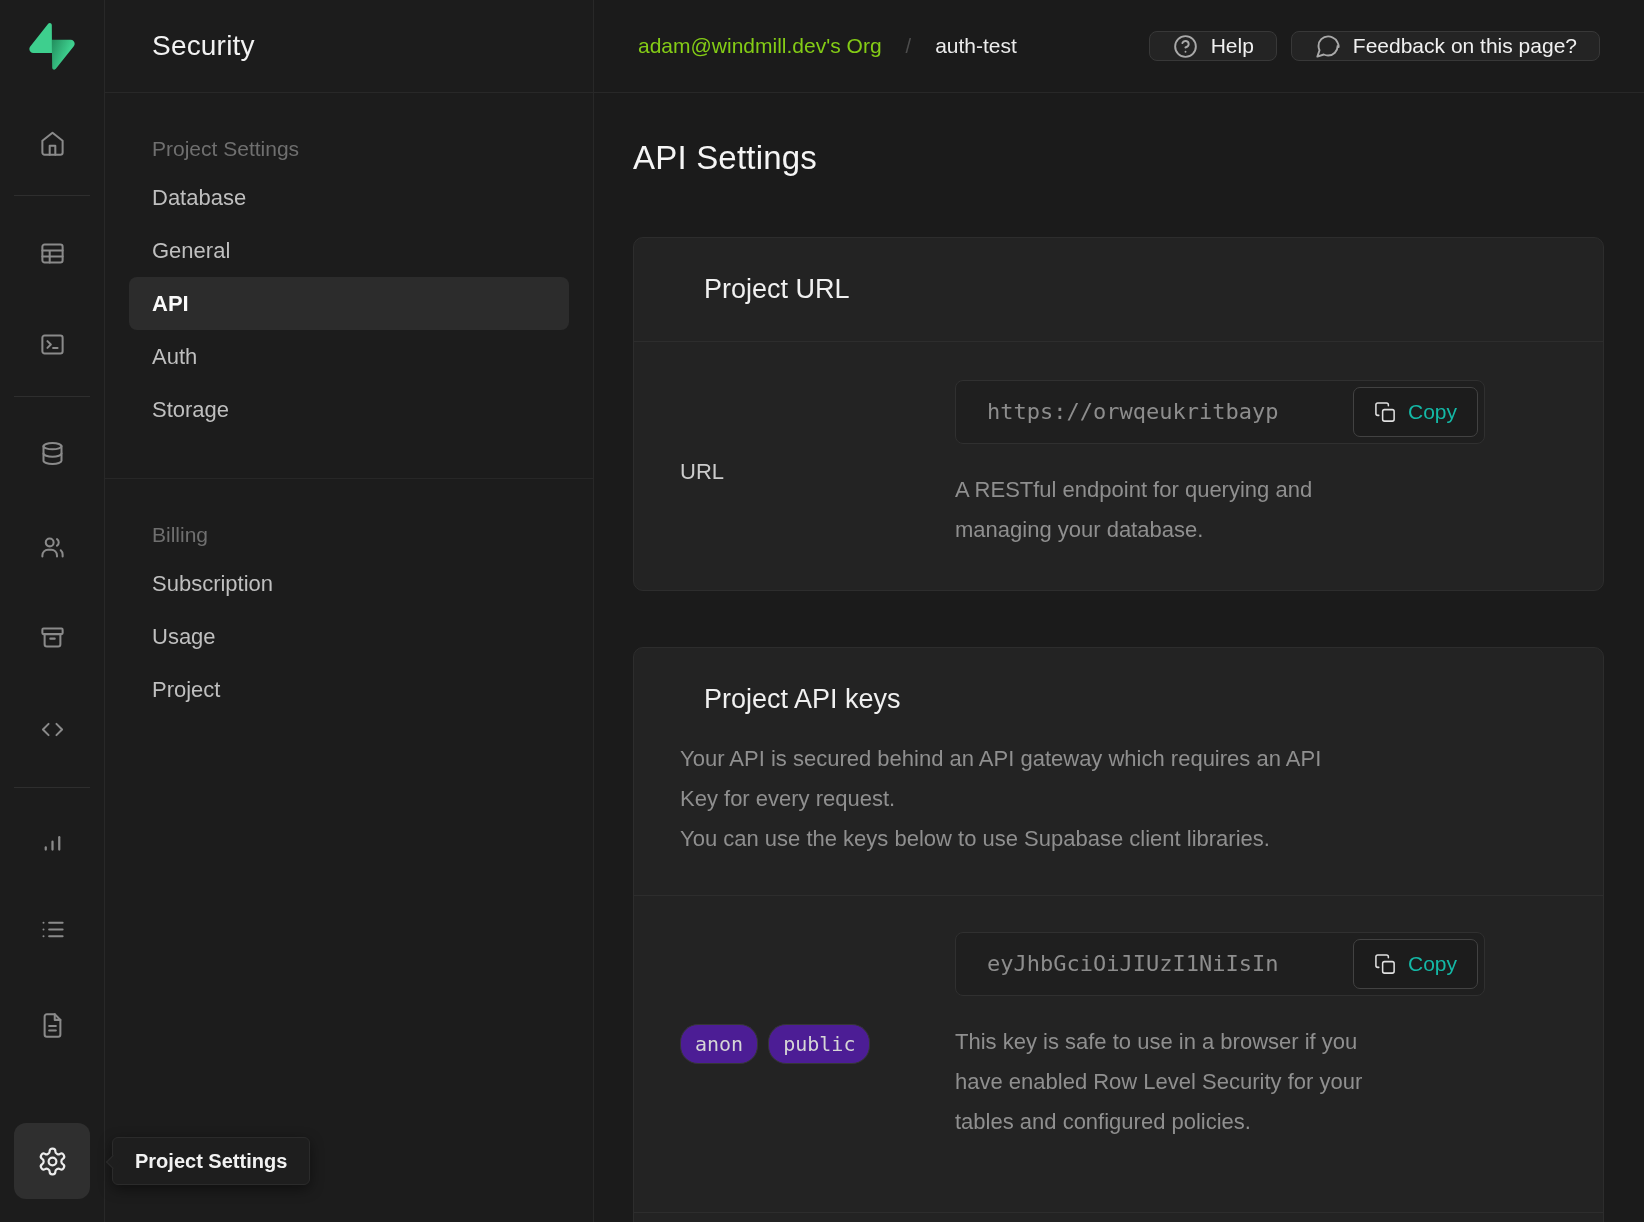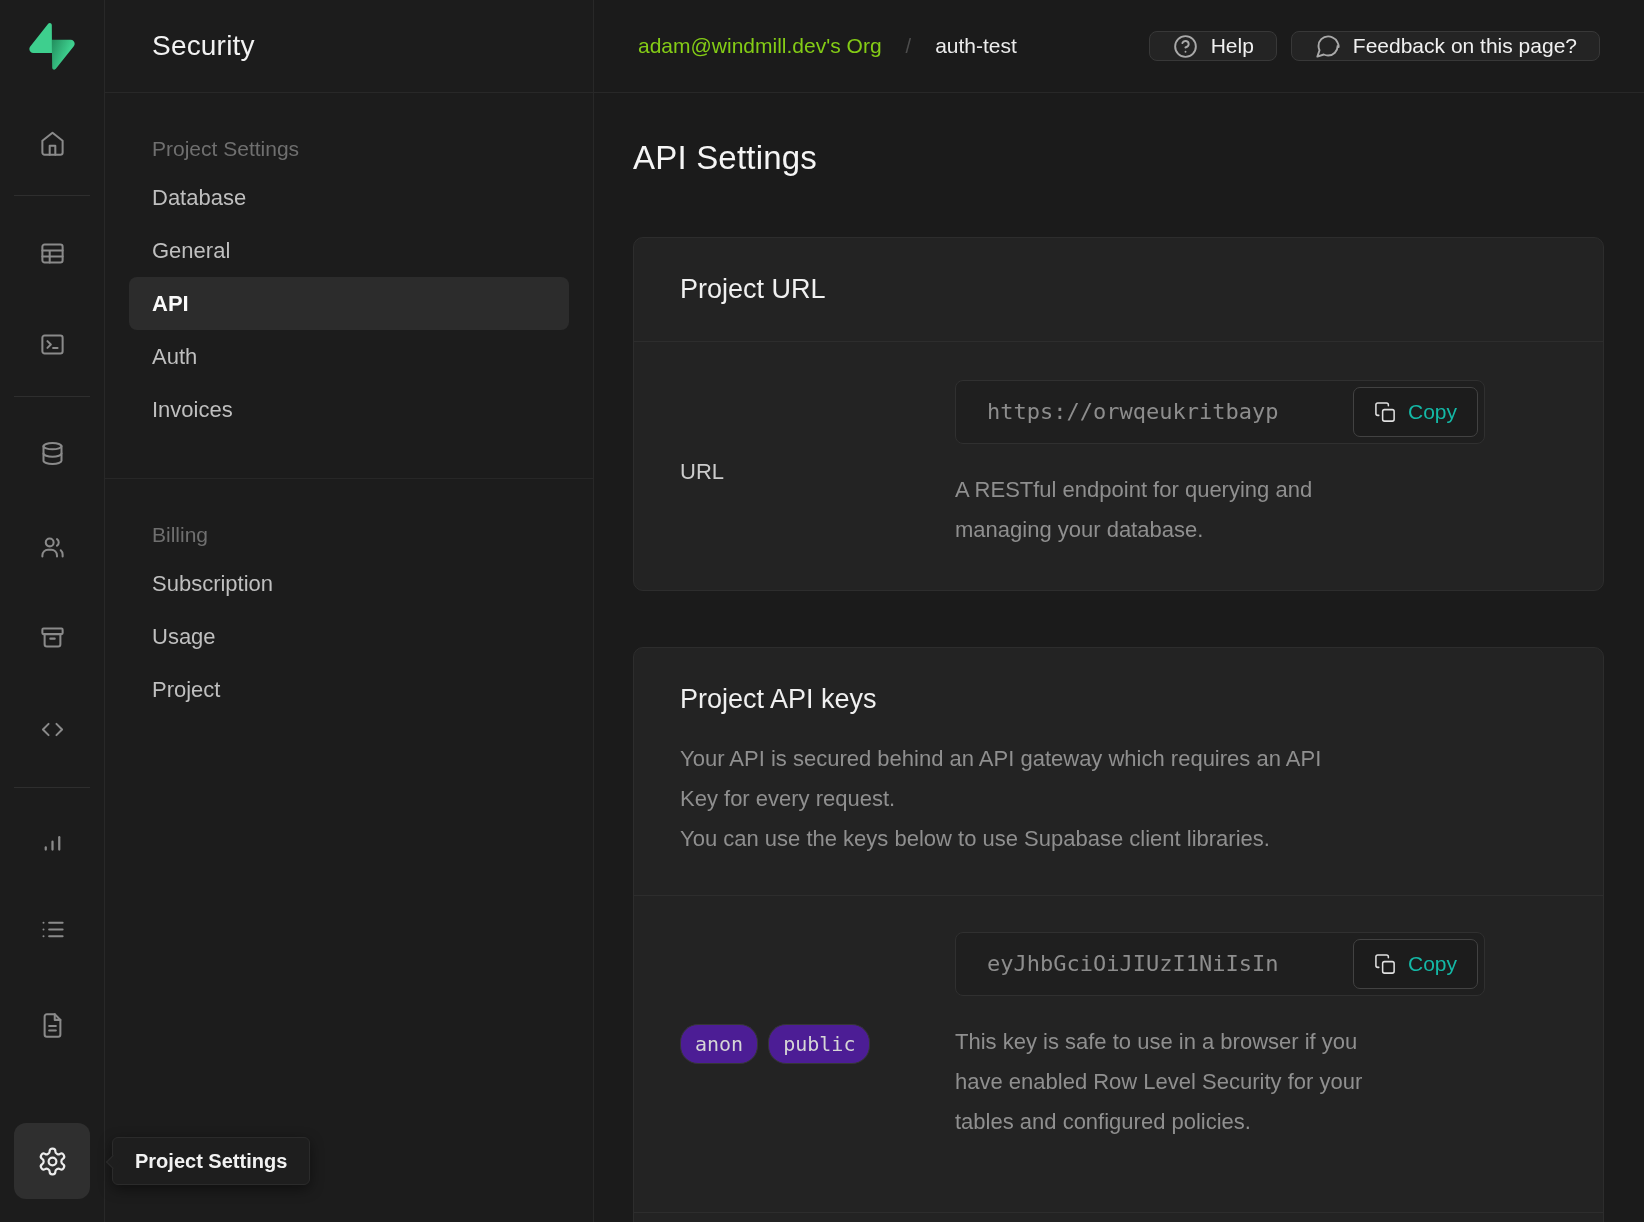--- a/index.html
+++ b/index.html
@@ -61,21 +61,21 @@
     font-size:21px; cursor:pointer; font-family:inherit; }
   .top-btn svg { width:27px; height:27px; stroke:#a9a9a9; fill:none; stroke-width:1.7;
     stroke-linecap:round; stroke-linejoin:round; }
 
   .content { padding:46px 28px 0 39px; overflow:hidden; }
   .page-title { font-size:33px; font-weight:400; color:#f5f5f5; letter-spacing:.2px; }
 
   .card { width:971px; background:#232323; border:1px solid #2d2d2d; border-radius:10px; margin-top:60px; overflow:hidden; }
   .card + .card { margin-top:56px; }
   .card-header { padding:36px 46px; border-bottom:1px solid #2d2d2d; }
-  .card-title { font-size:27px; font-weight:400; color:#f0f0f0; }
+  .card-title { font-size:27px; font-weight:400; color:#f0f0f0;margin-left:24px; }
   .card-header .card-desc { margin-top:24px; }
   .card-desc { font-size:22px; line-height:40px; color:#8f8f8f; white-space:pre-line; }
   .card-row { display:flex; padding:38px 46px 40px;align-items:center; }
   .card-row.keys { padding:36px 46px 70px; }
   .row-label-col { width:275px; flex:0 0 275px; padding-top:14px; }
   .row-label { font-size:22px; color:#cbcbcb; }
   .row-content { flex:1; min-width:0; }
 
   .badges { display:flex; gap:10px; }
   .badge { background:#4c1d95; border:1px solid #363636; border-radius:18px; padding:7px 14px;
@@ -198,21 +198,21 @@
 
   <nav class="settings-nav">
     <div class="panel-title">Security</div>
     <div class="nav-scroll">
       <div class="nav-section-header" style="margin-top:26px">Project Settings</div>
       <ul class="nav-list">
         <li class="nav-item">Database</li>
         <li class="nav-item">General</li>
         <li class="nav-item active">API</li>
         <li class="nav-item">Auth</li>
-        <li class="nav-item">Invoices</li>
+        <li class="nav-item">Storage</li>
       </ul>
       <hr class="nav-divider">
       <div class="nav-section-header">Billing</div>
       <ul class="nav-list">
         <li class="nav-item">Subscription</li>
         <li class="nav-item">Usage</li>
         <li class="nav-item">Project</li>
       </ul>
     </div>
   </nav>

